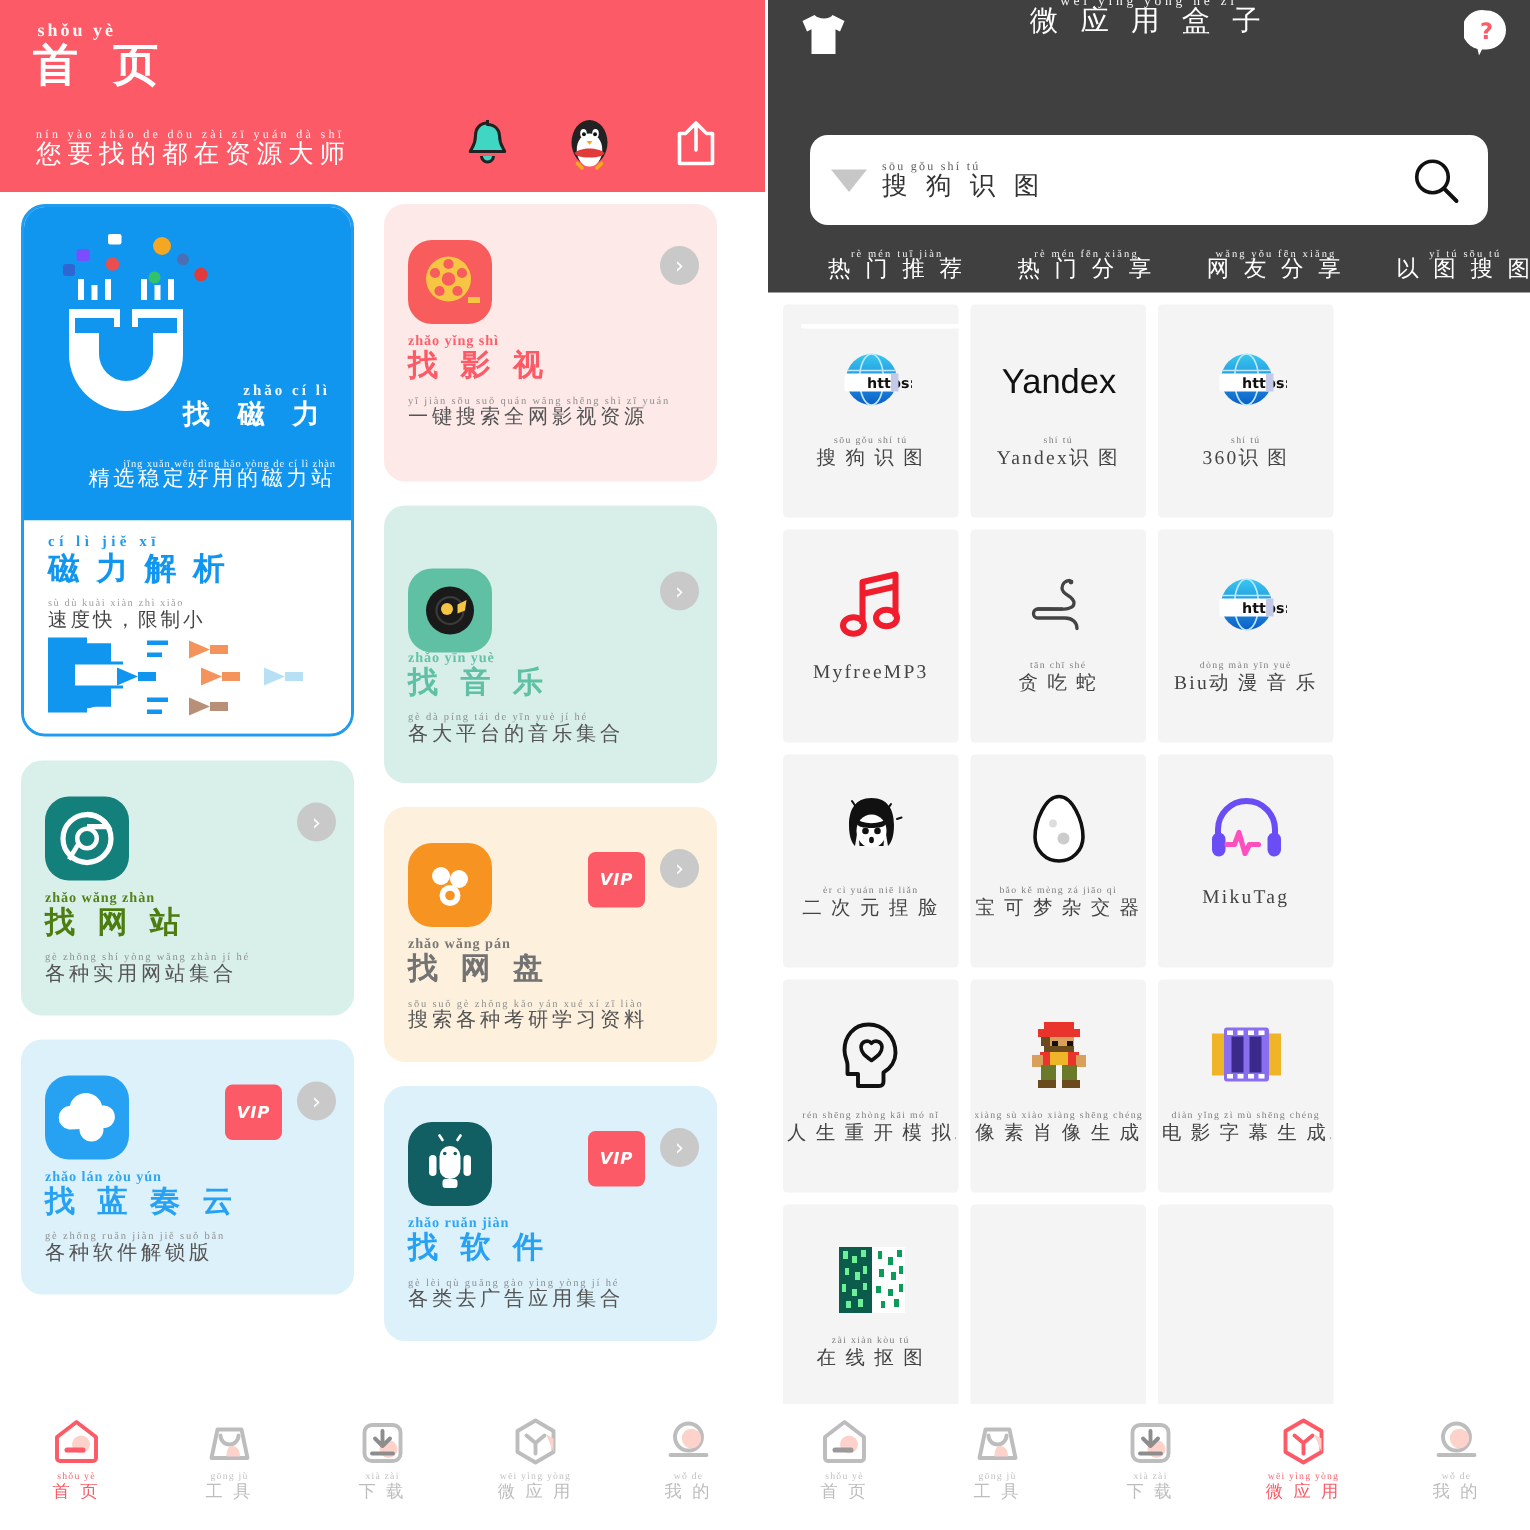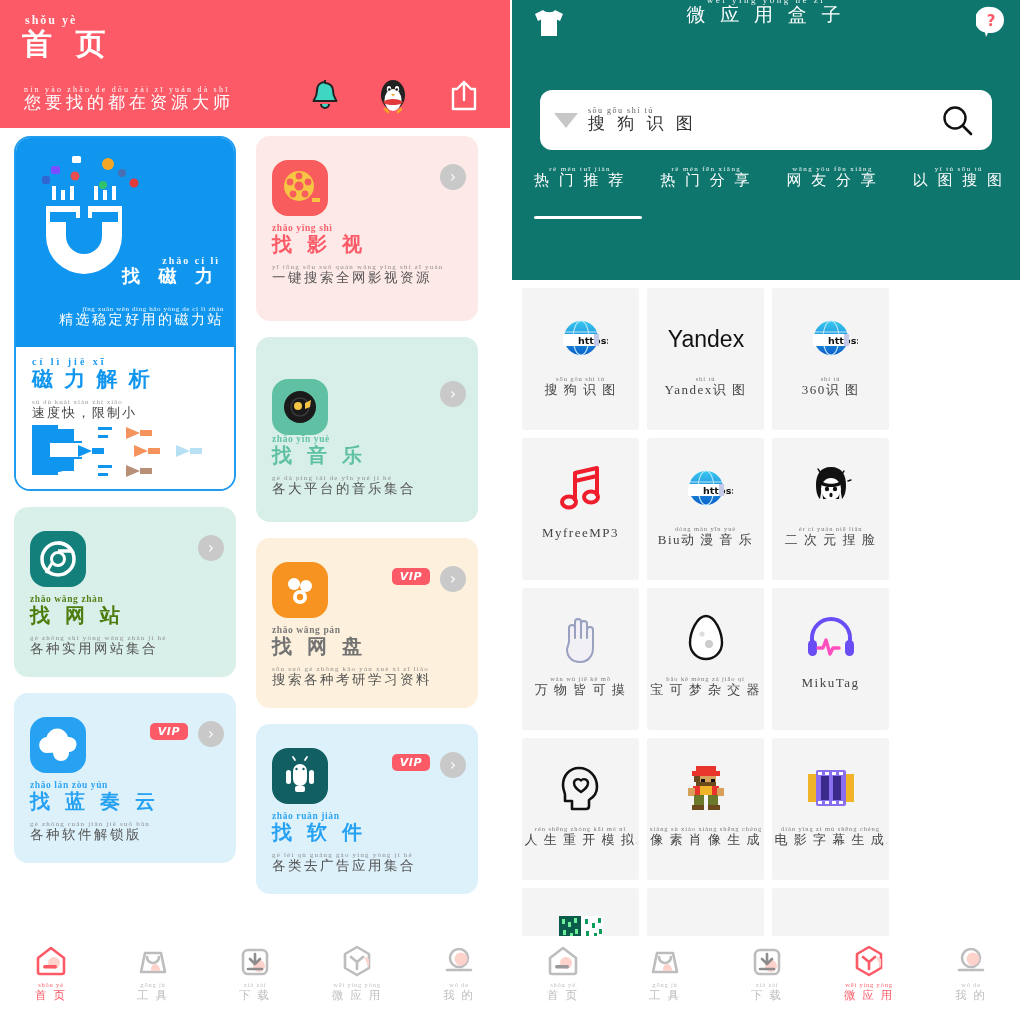--- a/index.html
+++ b/index.html
@@ -36,21 +36,21 @@
   .col { width: 222px; display: flex; flex-direction: column; gap: 16px; }
   .card { position: relative; border-radius: 14px; overflow: hidden; }
   .arrow {
     position: absolute; right: 12px; top: 28px; width: 26px; height: 26px;
     border-radius: 50%; background: #c9c9c9; color: #fff;
     font-size: 15px; line-height: 26px; text-align: center; font-family: "DejaVu Sans", sans-serif;
   }
   .vip {
     position: absolute; right: 48px; top: 30px; background: #fb5a66; color: #fff;
     border-radius: 5px; font-size: 11px; font-weight: bold; font-style: italic;
-    padding: 2px 8px; font-family: "DejaVu Sans", sans-serif; letter-spacing: .5px;
+    padding: 12px 8px; font-family: "DejaVu Sans", sans-serif; letter-spacing: .5px;
   }
   .card-ico { width: 56px; height: 56px; border-radius: 16px; position: relative; }
   .c-name .pin { font-size: 9.5px; font-weight: bold; letter-spacing: .6px; }
   .c-name .han { font-size: 20px; font-weight: bold; letter-spacing: 5px; }
   .c-desc { margin-top: 9px; }
   .c-desc .pin { font-size: 7px; letter-spacing: 1.2px; color: #8a8a8a; }
   .c-desc .han { font-size: 13.5px; letter-spacing: 2.5px; color: #555; }
 
   
   .magnet-card { border: 2px solid #1f9bf0; border-radius: 16px; overflow: hidden; background: #fff; }
@@ -76,39 +76,39 @@
   }
   .tab { flex: 1; text-align: center; }
   .tab .tab-ico { height: 38px; display: flex; align-items: center; justify-content: center; }
   .tab .py { margin-top: 2px; }
   .tab .pin { font-size: 6.5px; letter-spacing: .8px; }
   .tab .han { font-size: 11.5px; letter-spacing: 2px; }
   .tab.inactive { color: #bdbdbd; }
   .tab.active { color: #fb5a66; }
 
   
-  .r-header { background: #0f766e; height: 280px; position: relative; color: #fff; }
+  .r-header { background: #404040; height: 195px; position: relative; color: #fff; }
   .r-title { position: absolute; left: 0; right: 0; top: -4px; text-align: center; }
   .r-title .pin { font-size: 9px; letter-spacing: 2.5px; }
   .r-title .han { font-size: 19px; letter-spacing: 5px; }
   .r-shirt { position: absolute; left: 20px; top: 8px; width: 34px; height: 30px; }
   .r-help { position: absolute; right: 14px; top: 6px; width: 30px; height: 32px; }
   .searchbar {
     position: absolute; left: 28px; right: 28px; top: 90px; height: 60px;
     background: #fff; border-radius: 12px; display: flex; align-items: center;
     padding: 0 18px 0 14px;
   }
   .caret {
     width: 0; height: 0; border-left: 12px solid transparent; border-right: 12px solid transparent;
     border-top: 15px solid #c7c7c7; margin-right: 10px; flex: none;
   }
   .search-val { flex: 1; color: #333; }
   .search-val .pin { font-size: 8px; letter-spacing: 1.5px; color: #555; }
   .search-val .han { font-size: 17px; letter-spacing: 4px; }
-  .r-tabs { position: absolute; left: 0; right: 0; top: 166px; display: flex; padding-left: 22px; }
+  .r-tabs { position: absolute; left: 18px; right: 0; top: 166px; display: flex; padding-left: 22px; }
   .r-tab { margin-right: 34px; text-align: center; color: #fff; flex: none; }
   .r-tab .pin { font-size: 7px; letter-spacing: 1.4px; }
   .r-tab .han { font-size: 15px; letter-spacing: 3px; }
   .r-tab-underline {
     position: absolute; left: 22px; top: 216px; width: 108px; height: 3px;
     background: #fff; border-radius: 2px;
   }
 
   
   .appgrid { padding: 8px 10px 0 10px; display: flex; flex-wrap: wrap; gap: 8px; }
@@ -297,21 +297,21 @@
                 <circle cx="21" cy="34" r="3.4" fill="#f95c5c"></circle>
                 <circle cx="18" cy="22" r="3.4" fill="#f95c5c"></circle>
                 <path d="M40 38h8v4h-8z" fill="#f6c544"></path>
               </svg>
           </div>
           <div class="py c-name" style="color:#fb5a66;margin-top:8px">
             <span class="pin">zhǎo yǐng shì</span>
             <span class="han">找 影 视</span>
           </div>
           <div class="py c-desc">
-            <span class="pin">yī tōng sōu suǒ quán wǎng yǐng shì  zī yuán</span>
+            <span class="pin">yī jiàn sōu suǒ quán wǎng shēng shì  zī yuán</span>
             <span class="han">一键搜索全网影视资源</span>
           </div>
         </div>
 
         <div class="card" style="background:#d7efe8;height:185px;padding:42px 16px 0 16px">
           <div class="arrow" style="top:44px">›</div>
           <div class="card-ico" style="background:#5fc0a4">
             <svg class="svgico" width="56" height="56" viewBox="0 0 56 56">
                 <circle cx="28" cy="28" r="16" fill="#1a1a1a"></circle>
                 <circle cx="28" cy="28" r="9" fill="none" stroke="#3a3a3a" stroke-width="1.5"></circle>
@@ -569,20 +569,33 @@
         </div>
         <div class="py app-label">
           <span class="pin"></span>
           <span class="han">MyfreeMP3</span>
         </div>
       </div>
 
       <div class="appcell">
         <div class="app-ico">
           <svg class="svgico" width="54" height="50" viewBox="0 0 54 50">
+              <path d="M34 9a5 5 0 0 0-5 5c0 5 8 5 8 10s-9 4-16 4h-8c-4 0-4 6 0 6h18c5 0 8 3 8 7" fill="none" stroke="#444" stroke-width="2.2" stroke-linecap="round"></path>
+              <circle cx="35" cy="10" r="1.6" fill="#444"></circle>
+              <path d="M13 28h16" stroke="#444" stroke-width="2.2" stroke-linecap="round"></path>
+            </svg>
+        </div>
+        <div class="py app-label">
+          <span class="pin">tān chī shé</span>
+          <span class="han">贪 吃 蛇</span>
+        </div>
+      </div>
+      <div class="appcell">
+        <div class="app-ico">
+          <svg class="svgico" width="54" height="50" viewBox="0 0 54 50">
               <defs>
                 <linearGradient id="g3" x1="0" y1="0" x2="0" y2="1">
                   <stop offset="0" stop-color="#38c8f0"></stop>
                   <stop offset="1" stop-color="#0b5fc9"></stop>
                 </linearGradient>
               </defs>
               <circle cx="27" cy="25" r="17" fill="url(#g3)"></circle>
               <ellipse cx="27" cy="25" rx="8" ry="17" fill="none" stroke="#bfe8fb" stroke-width="1.1"></ellipse>
               <path d="M11 19h32M11 31h32" stroke="#bfe8fb" stroke-width="1.1"></path>
               <rect x="9" y="21" width="36" height="12" rx="1.5" fill="#fff"></rect>
@@ -603,31 +616,20 @@
               <path d="M15 17c2 5 18 5 20 0 1 5-1 7-10 7s-11-2-10-7z" fill="#111"></path>
               <circle cx="21" cy="26" r="2.2" fill="#111"></circle>
               <circle cx="29" cy="26" r="2.2" fill="#111"></circle>
               <ellipse cx="25" cy="32" rx="1.6" ry="2.2" fill="#111"></ellipse>
               <path d="M12 6l2 3M38 8l-2 3M42 18l3-1" stroke="#111" stroke-width="1.4" stroke-linecap="round"></path>
             </svg>
         </div>
         <div class="py app-label">
           <span class="pin">èr  cì yuán niē liǎn</span>
           <span class="han">二 次 元 捏 脸</span>
-        </div>
-      </div>
-      <div class="appcell">
-        <div class="app-ico">
-          <svg class="svgico" width="52" height="52" viewBox="0 0 52 52">
-              <path d="M14 30V16a3 3 0 0 1 6 0v10V10a3 3 0 0 1 6 0v16V12a3 3 0 0 1 6 0v14V18a3 3 0 0 1 6 0v18c0 8-5 14-13 14s-13-5-13-13z" fill="#f0f0f5" stroke="#9aa0c0" stroke-width="2" stroke-linejoin="round"></path>
-            </svg>
-        </div>
-        <div class="py app-label">
-          <span class="pin">wàn wù jiē kě  mō</span>
-          <span class="han">万 物 皆 可 摸</span>
         </div>
       </div>
 
       <div class="appcell">
         <div class="app-ico">
           <svg class="svgico" width="44" height="52" viewBox="0 0 44 52">
               <path d="M22 4c9 0 16 16 16 27a16 16 0 0 1-32 0C6 20 13 4 22 4z" fill="#fff" stroke="#111" stroke-width="2.4"></path>
               <circle cx="18" cy="22" r="2.6" fill="#ddd"></circle>
               <circle cx="25" cy="32" r="4" fill="#ccc"></circle>
             </svg>

